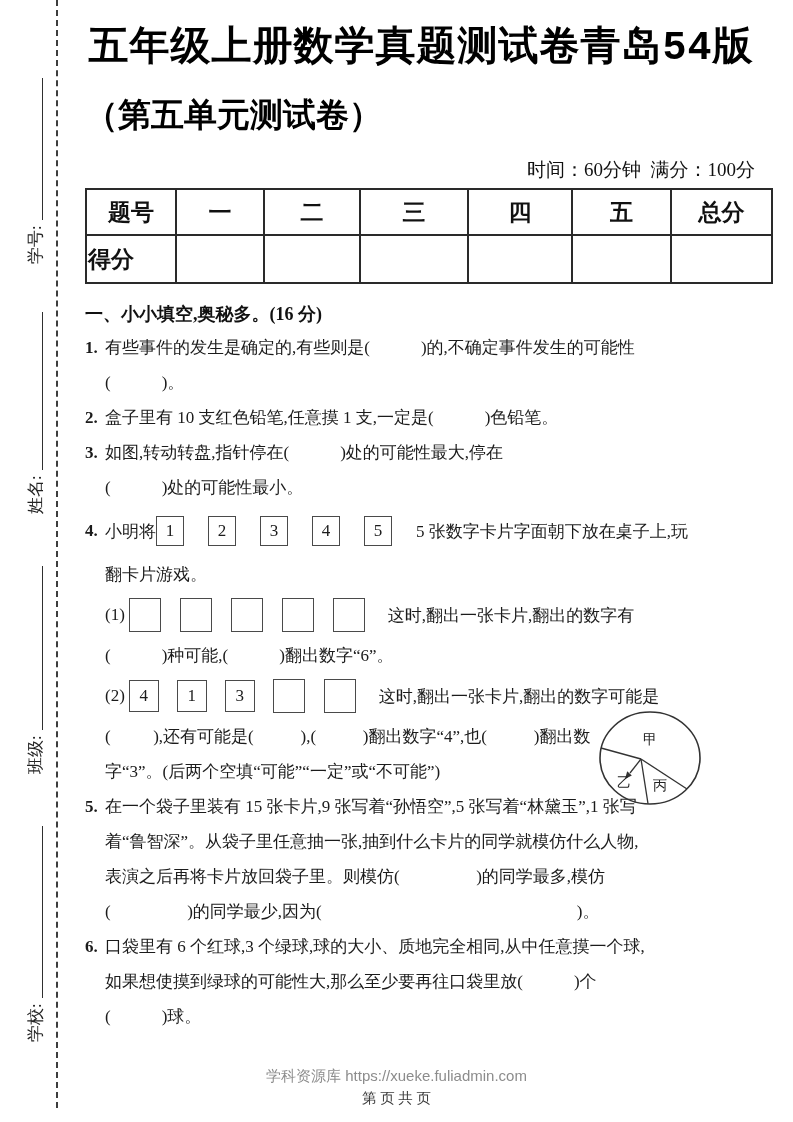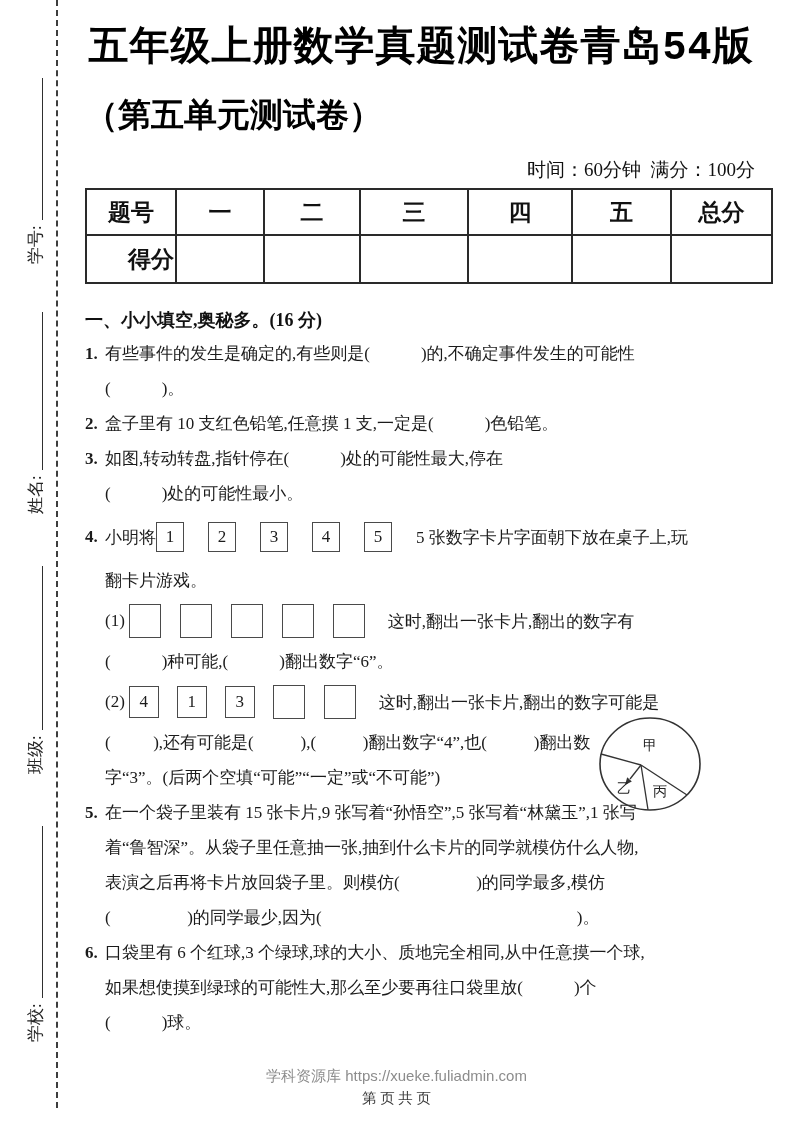--- a/index.html
+++ b/index.html
@@ -35,24 +35,24 @@
   }
   .time-info{margin:22px 2px 6px 0;text-align:right;font-size:19px;line-height:24px;color:#111;}
 
   table.score{border-collapse:collapse;width:660px;table-layout:fixed;padding-left:37px;}
   table.score td{
     border:2px solid #2a2a2a;text-align:center;vertical-align:middle;
     font-weight:bold;font-size:23px;color:#111;
   }
   table.score tr.r1 td{height:42px;}
   table.score tr.r2 td{height:44px;text-align:left;}
-  table.score tr.r2 td.head{text-align:right;}
+  table.score tr.r2 td.head{text-align:left;}
   .c0{width:86px;}.c1{width:84px;}.c2{width:92px;}.c3{width:104px;}.c4{width:100px;}.c5{width:95px;}.c6{width:97px;}
 
-  .section-heading{margin:24px 0 0;font-size:18px;line-height:24px;font-weight:bold;color:#111;}
+  .section-heading{margin:18px 0 0;font-size:18px;line-height:24px;font-weight:bold;color:#111;}
 
   .questions{position:relative;margin-top:4px;font-size:17px;}
   .q{padding-left:20px;}
   .qline{min-height:35px;line-height:35px;}
   .qnum{display:inline-block;width:20px;margin-left:-20px;font-weight:bold;}
   .box-row{display:flex;align-items:center;}
   .row-46{height:46px;}
   .row-52{height:52px;}
   .card-box,.empty-box{
     display:inline-flex;align-items:center;justify-content:center;

